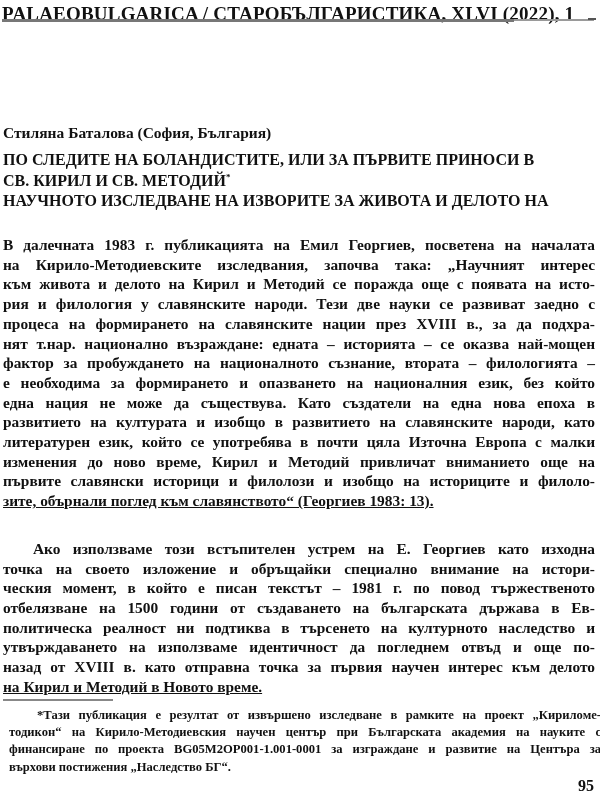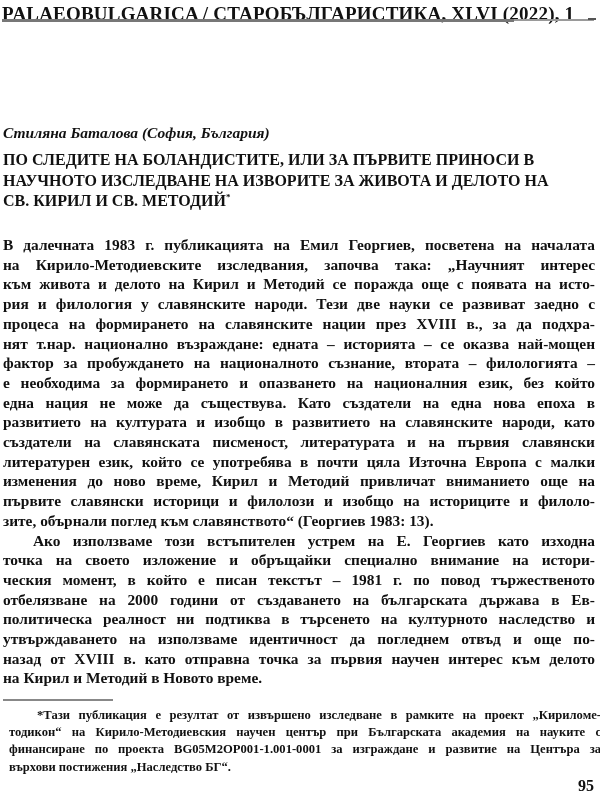--- a/index.html
+++ b/index.html
@@ -20,40 +20,40 @@
     .head-rule-tail {
       position: absolute; left: 514px; top: 19px; width: 80px; height: 2px;
       background: #9a9a9a;
     }
     .head-rule-mark {
       position: absolute; left: 588px; top: 18px; width: 8px; height: 2px;
       background: #555555;
     }
     .author {
       position: absolute; left: 3px; top: 124px;
-      font-style: italic; font-weight: bold; font-size: 15.5px;
+      font-weight: bold; font-size: 15.5px;
       white-space: nowrap;
     }
     .title {
       position: absolute; left: 3px; top: 150px; width: 594px;
       font-size: 16px; font-weight: bold; line-height: 20.5px;
       text-transform: uppercase;
     }
     .title .line { display: block; white-space: nowrap; }
     .sup { font-size: 9px; vertical-align: super; line-height: 0; }
     .body-text {
       position: absolute; left: 3px; top: 235px; width: 592px;
       font-size: 15.4px; font-weight: bold; line-height: 19.7px;
     }
     .body-text .line {
       display: block; white-space: nowrap; text-align: justify;
       text-align-last: justify;
     }
-    .body-text .line.last { text-align-last: left; }
-    .body-text .line.indent { padding-left: 30px; }
+    .body-text .line.last { text-align-last: left; text-decoration: underline; }
+    .body-text .line.indent { padding-left: 30px; margin-top: 28px; }
     .fn-rule {
       position: absolute; left: 3px; top: 699px; width: 110px; height: 2px;
       background: #888888;
     }
     .footnote {
       position: absolute; left: 9px; top: 707px; width: 592px;
       font-size: 12.6px; font-weight: bold; line-height: 17.2px;
     }
     .footnote .line {
       display: block; white-space: nowrap; text-align: justify; text-align-last: justify;
@@ -72,44 +72,43 @@
 
   <div class="running-head">PALAEOBULGARICA / СТАРОБЪЛГАРИСТИКА, XLVI (2022), 1</div>
   <div class="head-rule"></div>
   <div class="head-rule-tail"></div>
   <div class="head-rule-mark"></div>
 
   <div class="author">Стиляна Баталова (София, България)</div>
 
   <div class="title">
     <span class="line">ПО СЛЕДИТЕ НА БОЛАНДИСТИТЕ, ИЛИ ЗА ПЪРВИТЕ ПРИНОСИ В</span>
+    <span class="line"><span>СВ. КИРИЛ И СВ. МЕТОДИЙ</span><span class="sup">*</span></span>
     <span class="line">НАУЧНОТО ИЗСЛЕДВАНЕ НА ИЗВОРИТЕ ЗА ЖИВОТА И ДЕЛОТО НА</span>
-    <span class="line"><span>СВ. КИРИЛ И СВ. МЕТОДИЙ</span><span class="sup">*</span></span>
   </div>
 
   <div class="body-text">
     <span class="line">В далечната 1983 г. публикацията на Емил Георгиев, посветена на началата</span>
     <span class="line">на Кирило-Методиевските изследвания, започва така: „Научният интерес</span>
     <span class="line">към живота и делото на Кирил и Методий се поражда още с появата на исто-</span>
     <span class="line">рия и филология у славянските народи. Тези две науки се развиват заедно с</span>
     <span class="line">процеса на формирането на славянските нации през XVIII в., за да подхра-</span>
     <span class="line">нят т.нар. национално възраждане: едната – историята – се оказва най-мощен</span>
     <span class="line">фактор за пробуждането на националното съзнание, втората – филологията –</span>
     <span class="line">е необходима за формирането и опазването на националния език, без който</span>
     <span class="line">една нация не може да съществува. Като създатели на една нова епоха в</span>
     <span class="line">развитието на културата и изобщо в развитието на славянските народи, като</span>
-    <span class="line">създатели на славянската писменост, литературата и на първия славянски</span>
     <span class="line">литературен език, който се употребява в почти цяла Източна Европа с малки</span>
     <span class="line">изменения до ново време, Кирил и Методий привличат вниманието още на</span>
     <span class="line">първите славянски историци и филолози и изобщо на историците и филоло-</span>
     <span class="line last">зите, обърнали поглед към славянството“ (Георгиев 1983: 13).</span>
     <span class="line indent">Ако използваме този встъпителен устрем на Е. Георгиев като изходна</span>
     <span class="line">точка на своето изложение и обръщайки специално внимание на истори-</span>
     <span class="line">ческия момент, в който е писан текстът – 1981 г. по повод тържественото</span>
-    <span class="line">отбелязване на 2000 години от създаването на българската държава в Ев-</span>
+    <span class="line">отбелязване на 1500 години от създаването на българската държава в Ев-</span>
     <span class="line">политическа реалност ни подтиква в търсенето на културното наследство и</span>
     <span class="line">утвърждаването на използваме идентичност да погледнем отвъд и още по-</span>
     <span class="line">назад от XVIII в. като отправна точка за първия научен интерес към делото</span>
     <span class="line last">на Кирил и Методий в Новото време.</span>
   </div>
 
   <div class="fn-rule"></div>
 
   <div class="footnote">
     <span class="line indent">*Тази публикация е резултат от извършено изследване в рамките на проект „Кириломе-</span>

